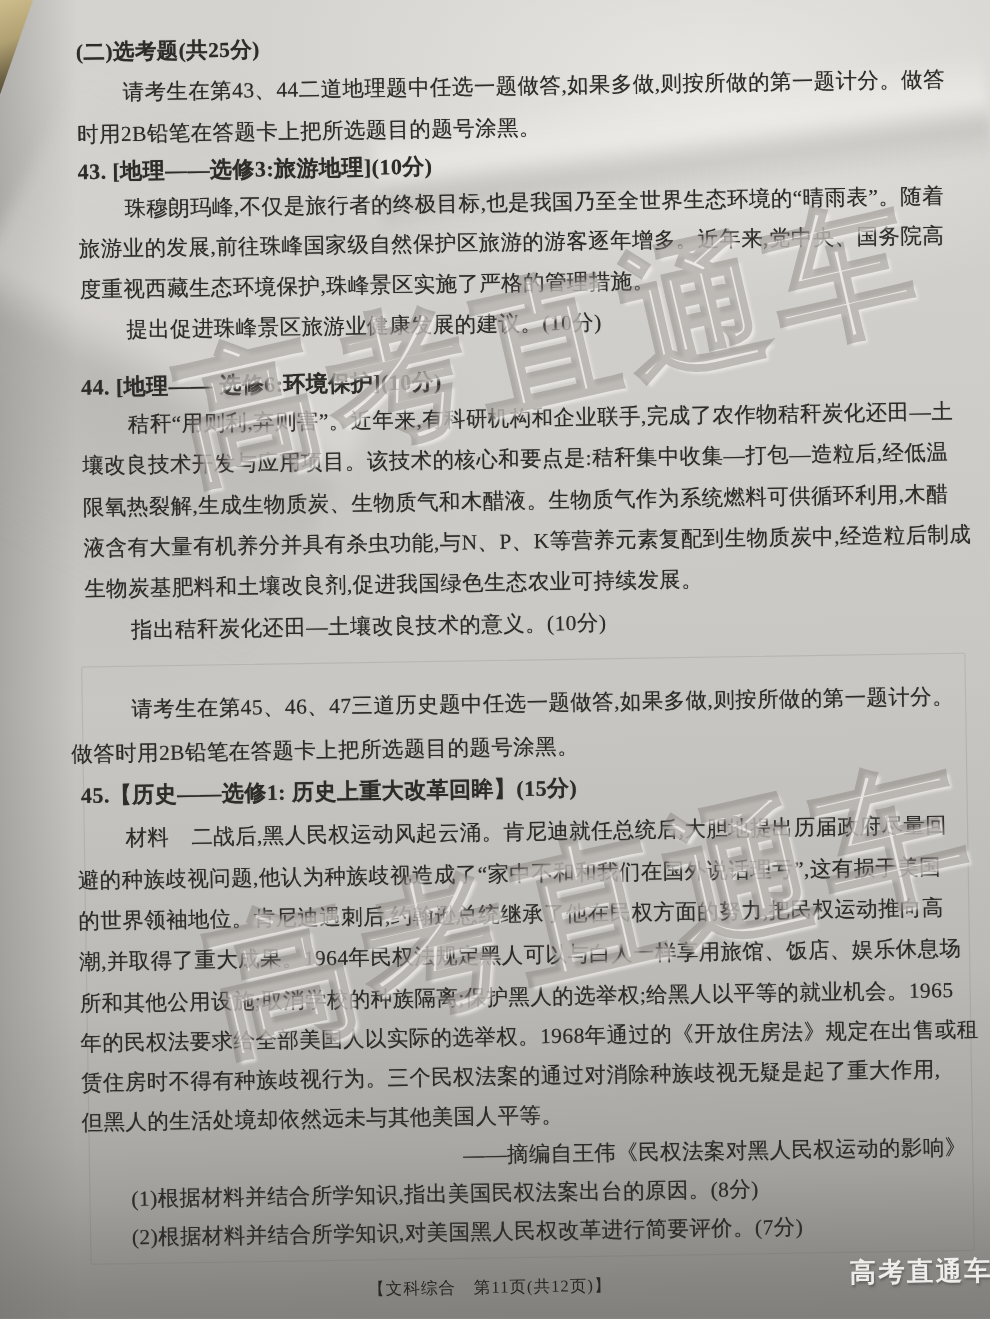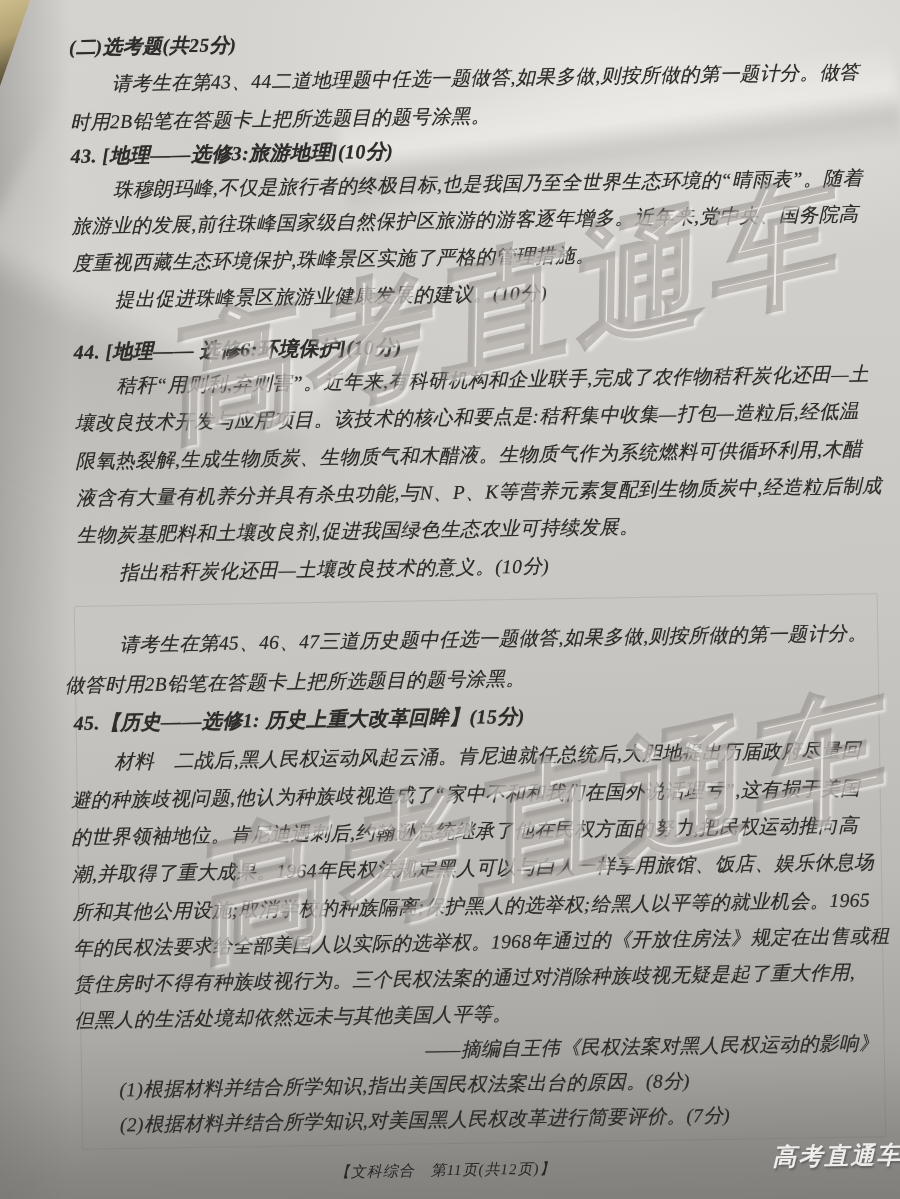--- a/index.html
+++ b/index.html
@@ -1,20 +1,19 @@
 <!DOCTYPE html>
 <html><head>
 <meta charset="utf-8">
 <style>
   html,body{margin:0;padding:0;background:#777;}
   .photo{
     position:relative;width:900px;height:1199px;overflow:hidden;
     background:#c9c7c3;
     font-family:"Liberation Serif","DejaVu Serif",serif;
-    font-style:italic;
   }
   .bg{
     position:absolute;inset:0;
     background:
       radial-gradient(ellipse 620px 300px at 72% 6%, rgba(238,236,232,.75), rgba(238,236,232,0) 70%),
       radial-gradient(ellipse 500px 420px at 10% 30%, rgba(170,168,164,.35), rgba(170,168,164,0) 70%),
       linear-gradient(178deg,#d5d3cf 0%,#d0ceca 28%,#c9c7c3 52%,#bcbab6 74%,#a5a3a0 89%,#908e8b 96%,#898784 100%);
   }
   .crease{position:absolute;pointer-events:none;}
   .c1{left:340px;top:55px;width:560px;height:150px;transform:rotate(-7deg);

